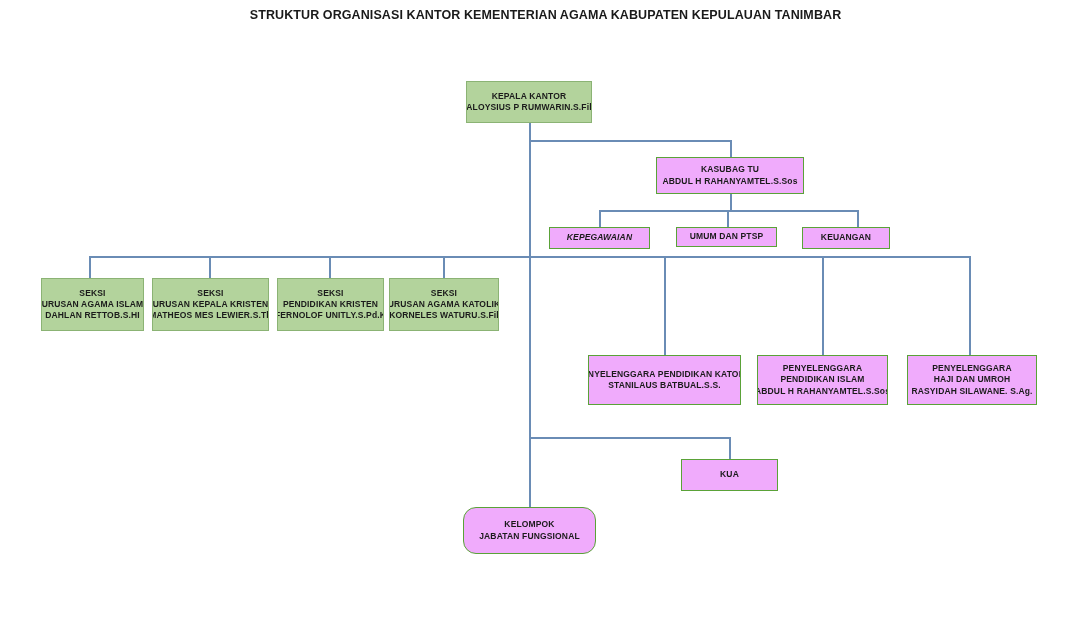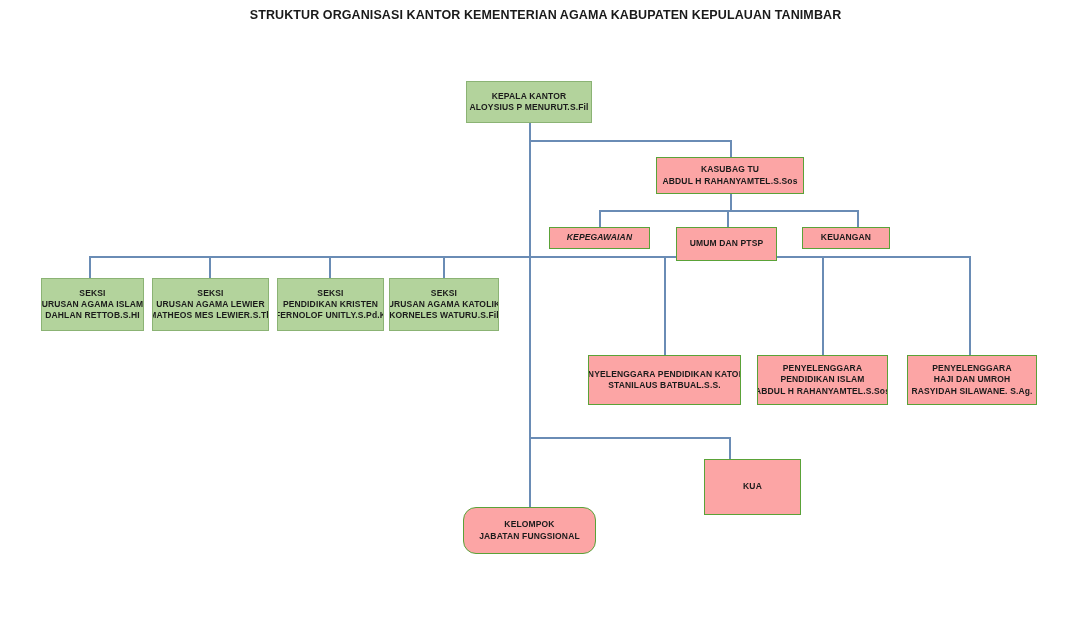--- a/index.html
+++ b/index.html
@@ -65,21 +65,21 @@
   }
   .node .ln { display: block; white-space: nowrap; }
 
   
   .node.pale {
     background: #b3d39c;
     border: 1px solid #8bb374;
   }
   
   .node.vivid {
-    background: #fca5a5;
+    background: #f0abfc;
     border: 1px solid #5aa238;
   }
 </style>
 </head>
 <body>
 
 <div id="chart-root">
 
   <div class="title-line" id="title-main">STRUKTUR ORGANISASI KANTOR KEMENTERIAN AGAMA KABUPATEN KEPULAUAN TANIMBAR</div>
 
@@ -107,49 +107,49 @@
   <div class="line v" style="left:664px; top:256px; height:99px;"></div>
   <div class="line v" style="left:822px; top:256px; height:99px;"></div>
   <div class="line v" style="left:969px; top:256px; height:99px;"></div>
 
   <div class="line v" style="left:529px; top:256px; height:251px;"></div>
   <div class="line h" style="left:529px; top:437px; width:201px;"></div>
   <div class="line v" style="left:729px; top:437px; height:22px;"></div>
 
   <div class="node pale" id="node-kepala-kantor" style="left:466px; top:81px; width:126px; height:42px;">
     <span class="ln">KEPALA KANTOR</span>
-    <span class="ln">ALOYSIUS P MENURUT.S.Fil</span>
+    <span class="ln">ALOYSIUS P RUMWARIN.S.Fil</span>
   </div>
 
   <div class="node vivid" id="node-kasubag-tu" style="left:656px; top:157px; width:148px; height:37px;">
     <span class="ln">KASUBAG TU</span>
     <span class="ln">ABDUL H RAHANYAMTEL.S.Sos</span>
   </div>
 
   <div class="node vivid" id="node-kepegawaian" style="left:549px; top:227px; width:101px; height:22px;font-style:italic;">
     <span class="ln">KEPEGAWAIAN</span>
   </div>
 
-  <div class="node vivid" id="node-umum-dan-ptsp" style="left:676px; top:227px; width:101px; height:34px;">
+  <div class="node vivid" id="node-umum-dan-ptsp" style="left:676px; top:227px; width:101px; height:20px;">
     <span class="ln">UMUM DAN PTSP</span>
   </div>
 
   <div class="node vivid" id="node-keuangan" style="left:802px; top:227px; width:88px; height:22px;">
     <span class="ln">KEUANGAN</span>
   </div>
 
   <div class="node pale" id="node-seksi-urusan-agama-islam" style="left:41px; top:278px; width:103px; height:53px;">
     <span class="ln">SEKSI</span>
     <span class="ln">URUSAN AGAMA ISLAM</span>
     <span class="ln">DAHLAN RETTOB.S.HI</span>
   </div>
 
   <div class="node pale" id="node-seksi-urusan-agama-kristen" style="left:152px; top:278px; width:117px; height:53px;">
     <span class="ln">SEKSI</span>
-    <span class="ln">URUSAN AGAMA LEWIER</span>
+    <span class="ln">URUSAN KEPALA KRISTEN</span>
     <span class="ln">MATHEOS MES LEWIER.S.Th</span>
   </div>
 
   <div class="node pale" id="node-seksi-pendidikan-kristen" style="left:277px; top:278px; width:107px; height:53px;">
     <span class="ln">SEKSI</span>
     <span class="ln">PENDIDIKAN KRISTEN</span>
     <span class="ln">FERNOLOF UNITLY.S.Pd.K</span>
   </div>
 
   <div class="node pale" id="node-seksi-urusan-agama-katolik" style="left:389px; top:278px; width:110px; height:53px;">
@@ -168,21 +168,21 @@
     <span class="ln">PENDIDIKAN ISLAM</span>
     <span class="ln">ABDUL H RAHANYAMTEL.S.Sos</span>
   </div>
 
   <div class="node vivid" id="node-penyelenggara-haji-dan-umroh" style="left:907px; top:355px; width:130px; height:50px;">
     <span class="ln">PENYELENGGARA</span>
     <span class="ln">HAJI DAN UMROH</span>
     <span class="ln">RASYIDAH SILAWANE. S.Ag.</span>
   </div>
 
-  <div class="node vivid" id="node-kua" style="left:681px; top:459px; width:97px; height:56px;margin-left:23px;">
+  <div class="node vivid" id="node-kua" style="left:681px; top:459px; width:97px; height:32px;">
     <span class="ln">KUA</span>
   </div>
 
   <div class="node vivid" id="node-kelompok-jabatan-fungsional" style="left:463px; top:507px; width:133px; height:47px;border-radius:13px;">
     <span class="ln">KELOMPOK</span>
     <span class="ln">JABATAN FUNGSIONAL</span>
   </div>
 
 </div>
 

